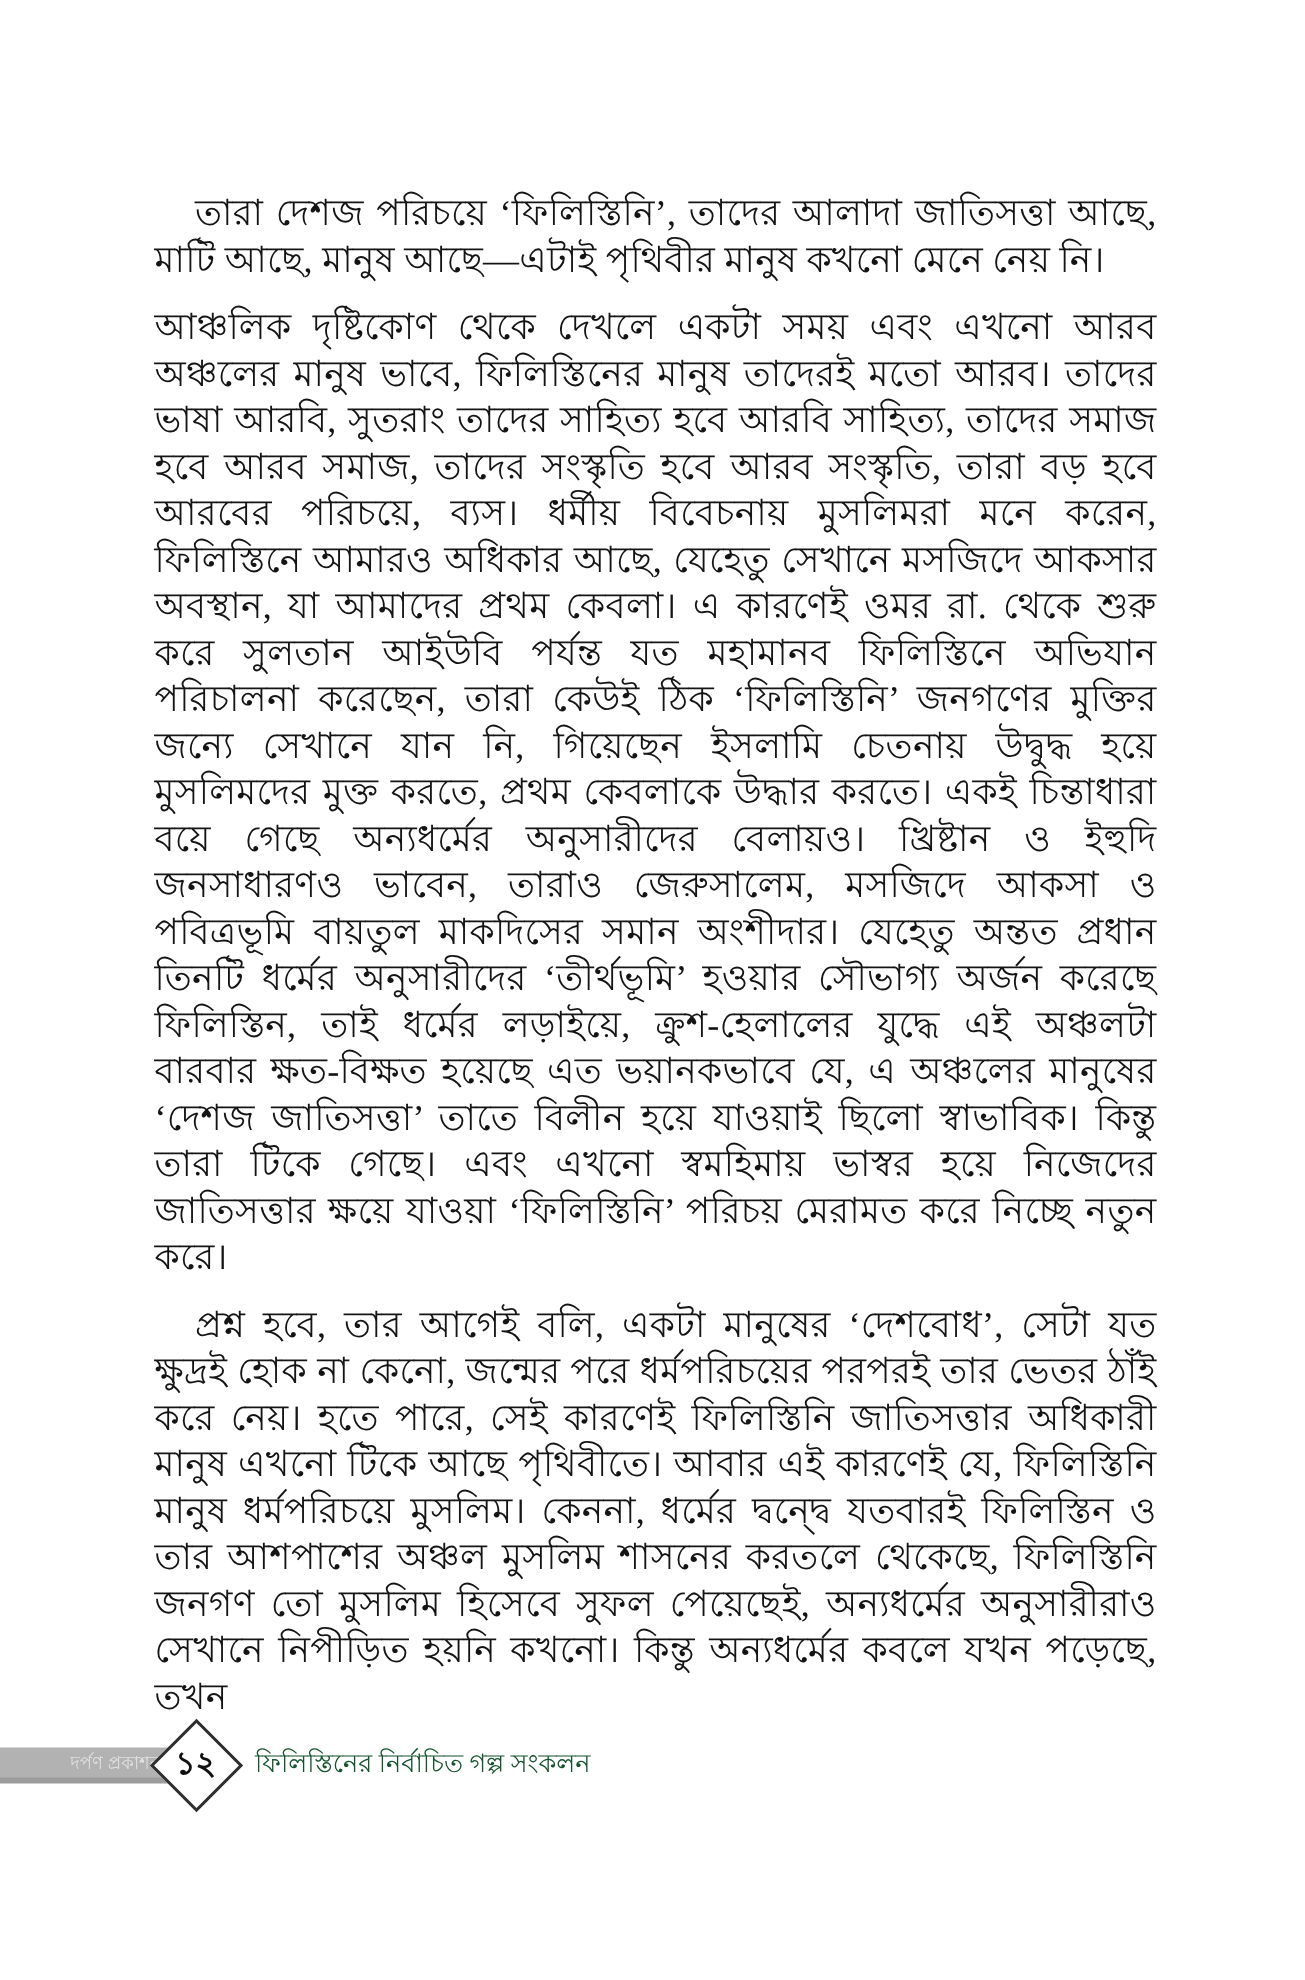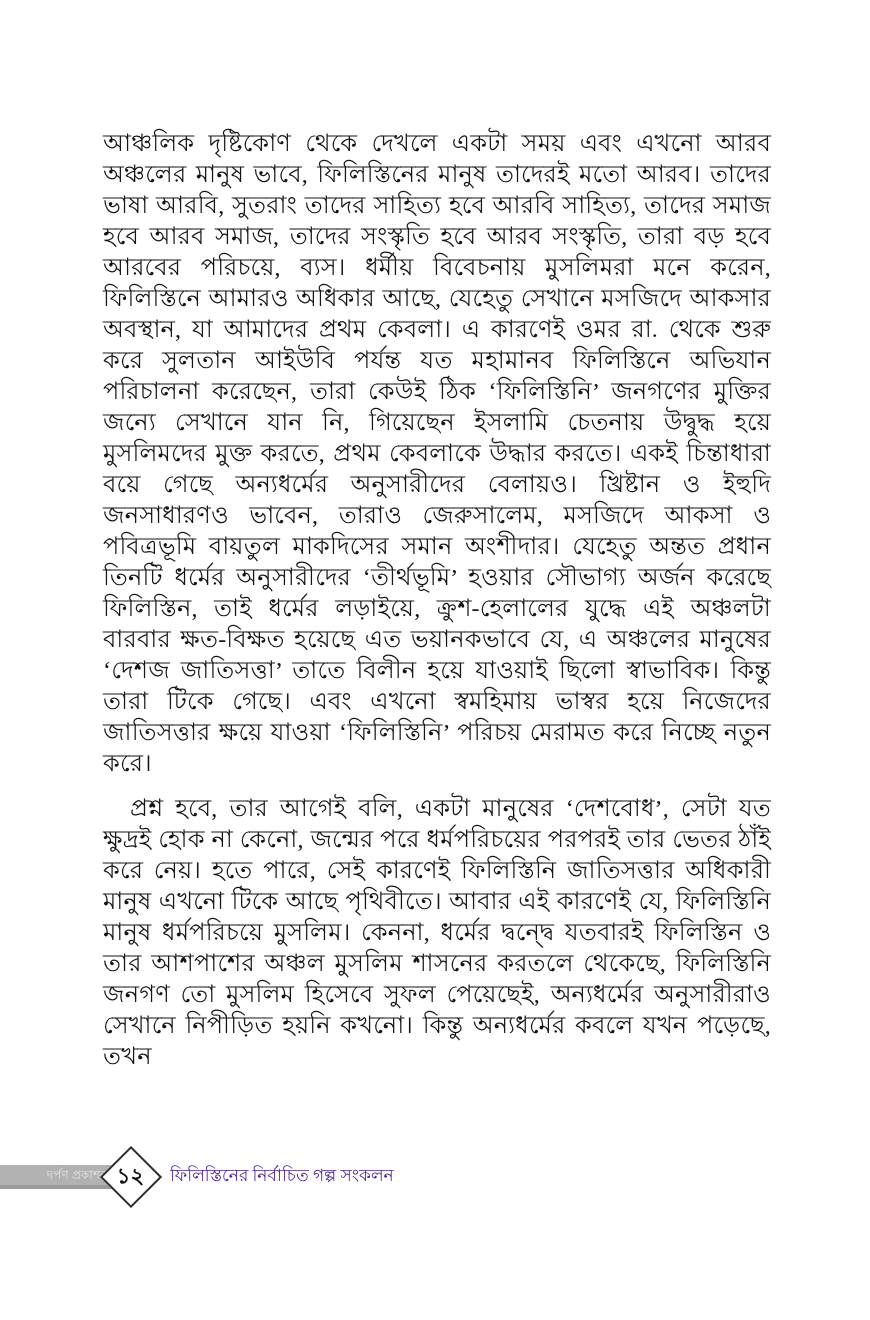--- a/index.html
+++ b/index.html
@@ -85,31 +85,32 @@
     font-weight: bold;
     color: #101010;
     font-family: "Liberation Serif", "DejaVu Serif", serif;
   }
   .book-title {
     position: absolute;
     left: 170px;
     top: 1166px;
     font-size: 17px;
     line-height: 20px;
-    color: #4c1d95;
+    color: #14532d;
     font-family: "Liberation Serif", "DejaVu Serif", serif;
     white-space: nowrap;
   }
 </style>
 </head>
 <body>
 
 <div class="page">
 
   <div class="content">
+    <p class="indented">তারা দেশজ পরিচয়ে ‘ফিলিস্তিনি’, তাদের আলাদা জাতিসত্তা আছে, মাটি আছে, মানুষ আছে—এটাই পৃথিবীর মানুষ কখনো মেনে নেয় নি।</p>
     <p>আঞ্চলিক দৃষ্টিকোণ থেকে দেখলে একটা সময় এবং এখনো আরব অঞ্চলের মানুষ ভাবে, ফিলিস্তিনের মানুষ তাদেরই মতো আরব। তাদের ভাষা আরবি, সুতরাং তাদের সাহিত্য হবে আরবি সাহিত্য, তাদের সমাজ হবে আরব সমাজ, তাদের সংস্কৃতি হবে আরব সংস্কৃতি, তারা বড় হবে আরবের পরিচয়ে, ব্যস। ধর্মীয় বিবেচনায় মুসলিমরা মনে করেন, ফিলিস্তিনে আমারও অধিকার আছে, যেহেতু সেখানে মসজিদে আকসার অবস্থান, যা আমাদের প্রথম কেবলা। এ কারণেই ওমর রা. থেকে শুরু করে সুলতান আইউবি পর্যন্ত যত মহামানব ফিলিস্তিনে অভিযান পরিচালনা করেছেন, তারা কেউই ঠিক ‘ফিলিস্তিনি’ জনগণের মুক্তির জন্যে সেখানে যান নি, গিয়েছেন ইসলামি চেতনায় উদ্বুদ্ধ হয়ে মুসলিমদের মুক্ত করতে, প্রথম কেবলাকে উদ্ধার করতে। একই চিন্তাধারা বয়ে গেছে অন্যধর্মের অনুসারীদের বেলায়ও। খ্রিষ্টান ও ইহুদি জনসাধারণও ভাবেন, তারাও জেরুসালেম, মসজিদে আকসা ও পবিত্রভূমি বায়তুল মাকদিসের সমান অংশীদার। যেহেতু অন্তত প্রধান তিনটি ধর্মের অনুসারীদের ‘তীর্থভূমি’ হওয়ার সৌভাগ্য অর্জন করেছে ফিলিস্তিন, তাই ধর্মের লড়াইয়ে, ক্রুশ-হেলালের যুদ্ধে এই অঞ্চলটা বারবার ক্ষত-বিক্ষত হয়েছে এত ভয়ানকভাবে যে, এ অঞ্চলের মানুষের ‘দেশজ জাতিসত্তা’ তাতে বিলীন হয়ে যাওয়াই ছিলো স্বাভাবিক। কিন্তু তারা টিকে গেছে। এবং এখনো স্বমহিমায় ভাস্বর হয়ে নিজেদের জাতিসত্তার ক্ষয়ে যাওয়া ‘ফিলিস্তিনি’ পরিচয় মেরামত করে নিচ্ছে নতুন করে।</p>
     <p class="indented">প্রশ্ন হবে, তার আগেই বলি, একটা মানুষের ‘দেশবোধ’, সেটা যত ক্ষুদ্রই হোক না কেনো, জন্মের পরে ধর্মপরিচয়ের পরপরই তার ভেতর ঠাঁই করে নেয়। হতে পারে, সেই কারণেই ফিলিস্তিনি জাতিসত্তার অধিকারী মানুষ এখনো টিকে আছে পৃথিবীতে। আবার এই কারণেই যে, ফিলিস্তিনি মানুষ ধর্মপরিচয়ে মুসলিম। কেননা, ধর্মের দ্বন্দ্বে যতবারই ফিলিস্তিন ও তার আশপাশের অঞ্চল মুসলিম শাসনের করতলে থেকেছে, ফিলিস্তিনি জনগণ তো মুসলিম হিসেবে সুফল পেয়েছেই, অন্যধর্মের অনুসারীরাও সেখানে নিপীড়িত হয়নি কখনো। কিন্তু অন্যধর্মের কবলে যখন পড়েছে, তখন</p>
   </div>
 
   <div class="pub-bar-shadow"></div>
 
   <div class="pub-bar">
     <span class="pub-label">দর্পণ প্রকাশন</span>
   </div>
 

